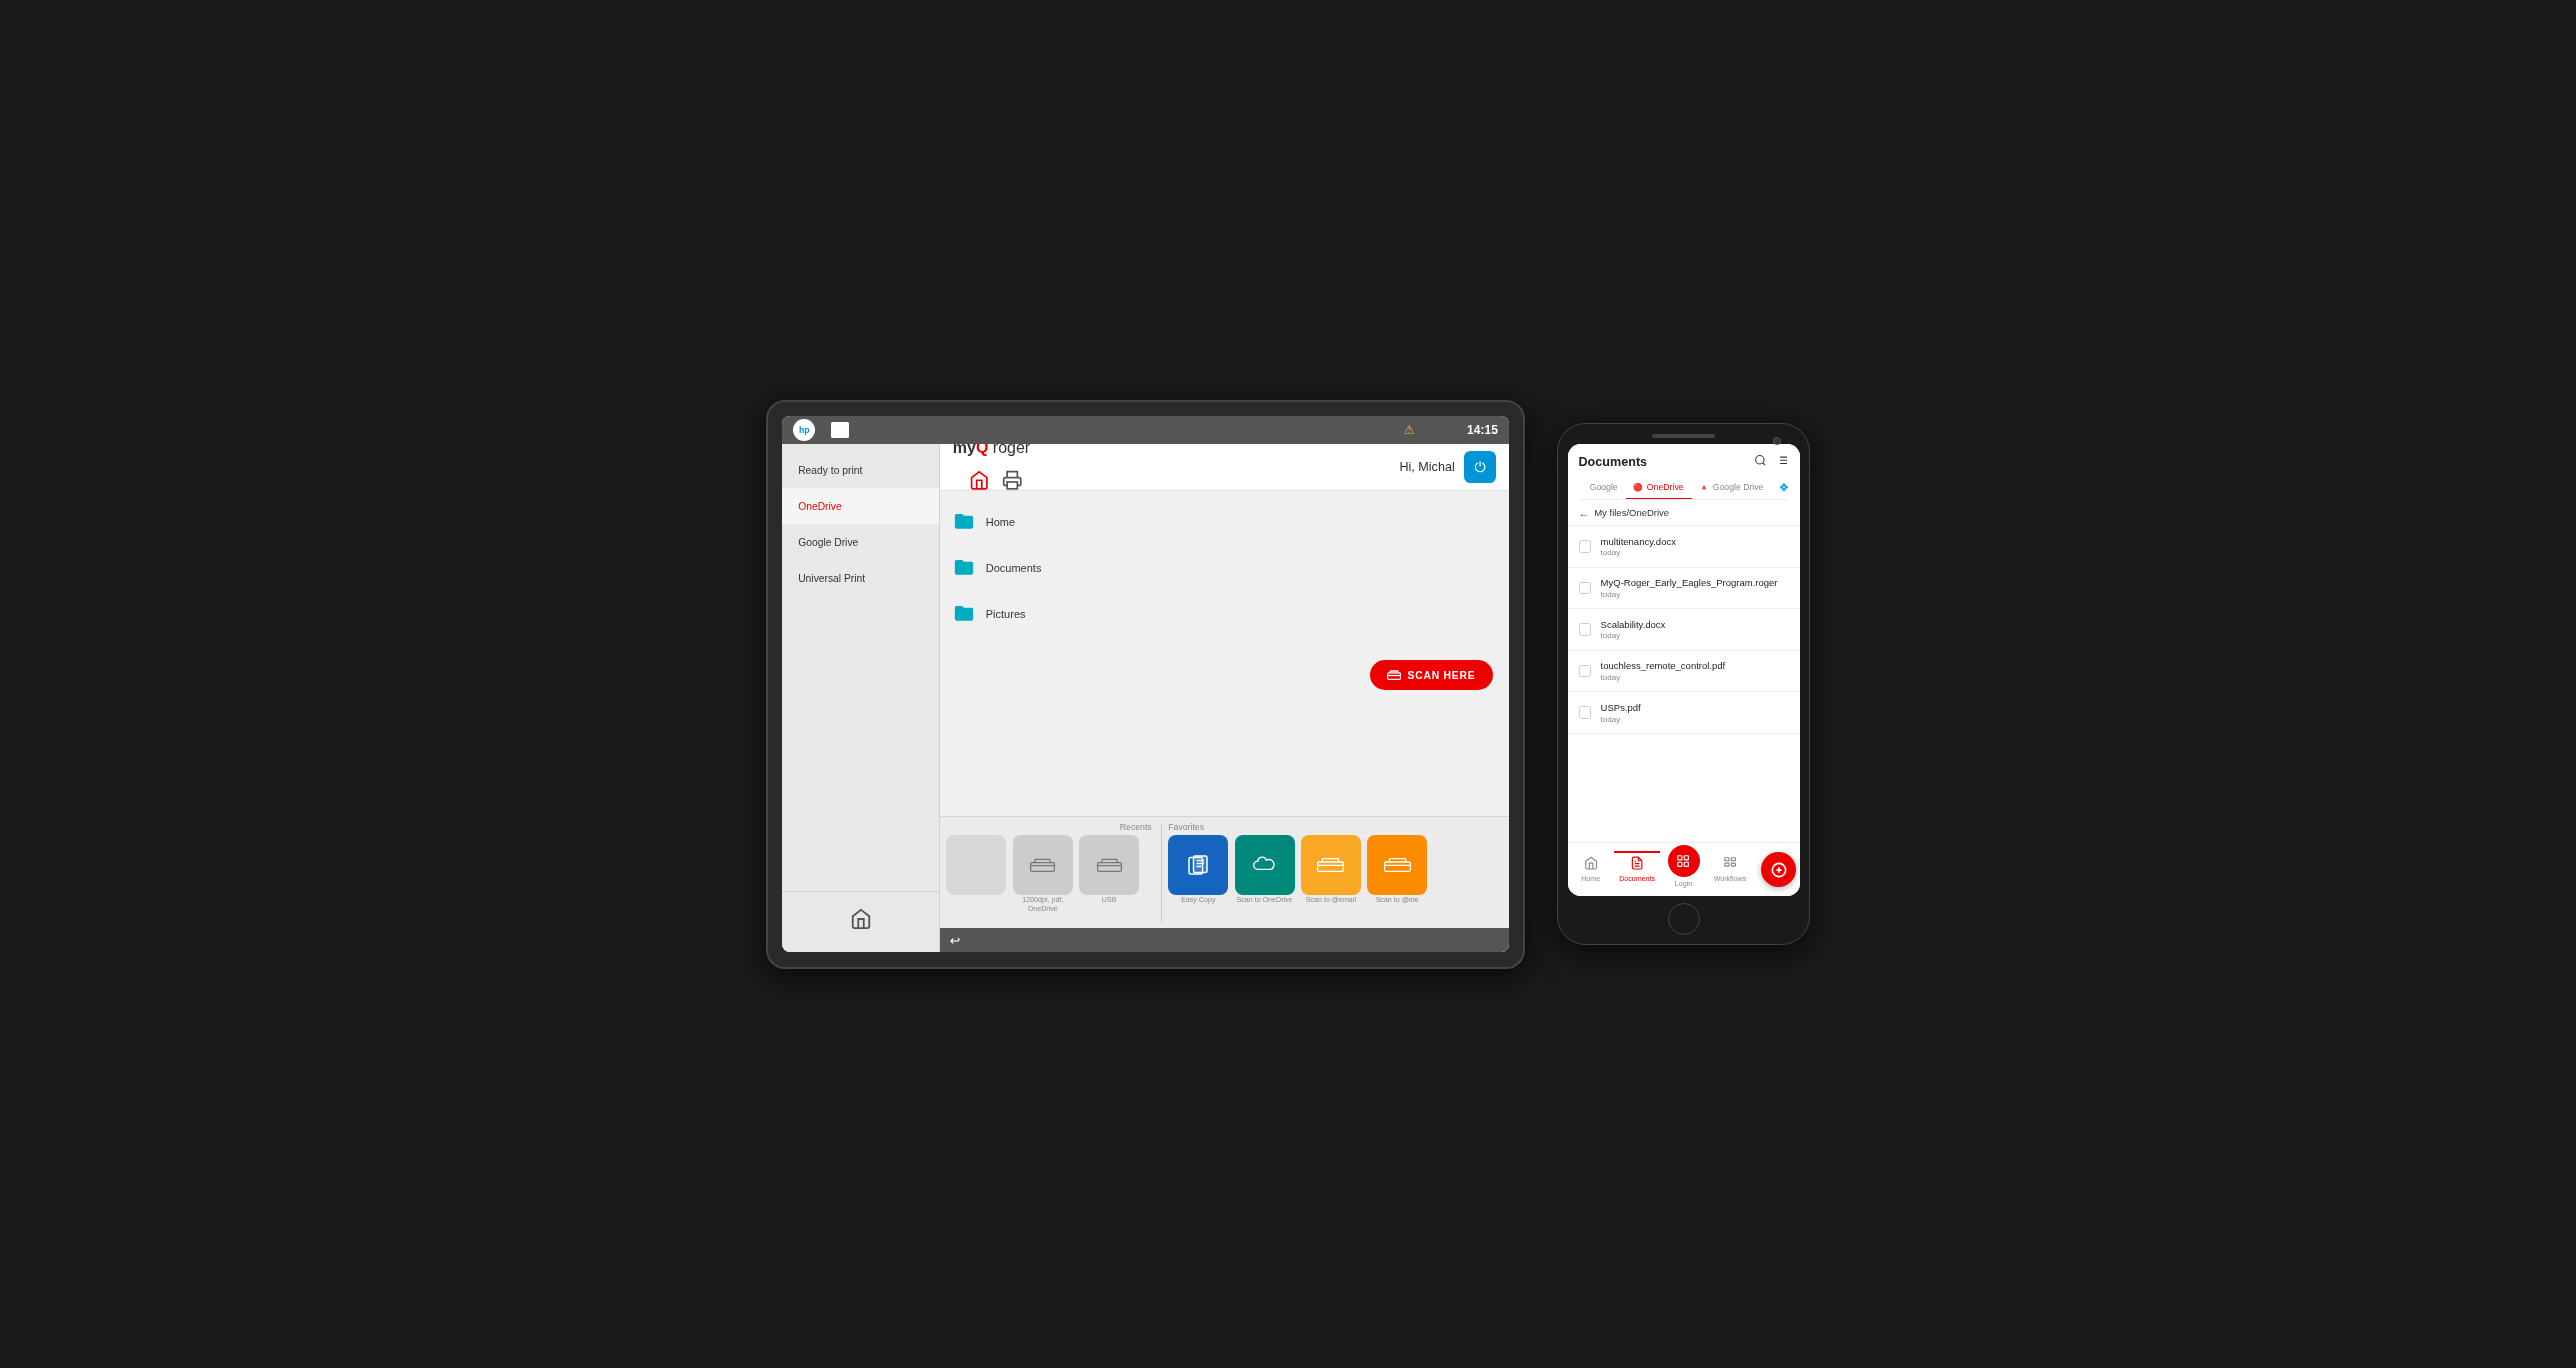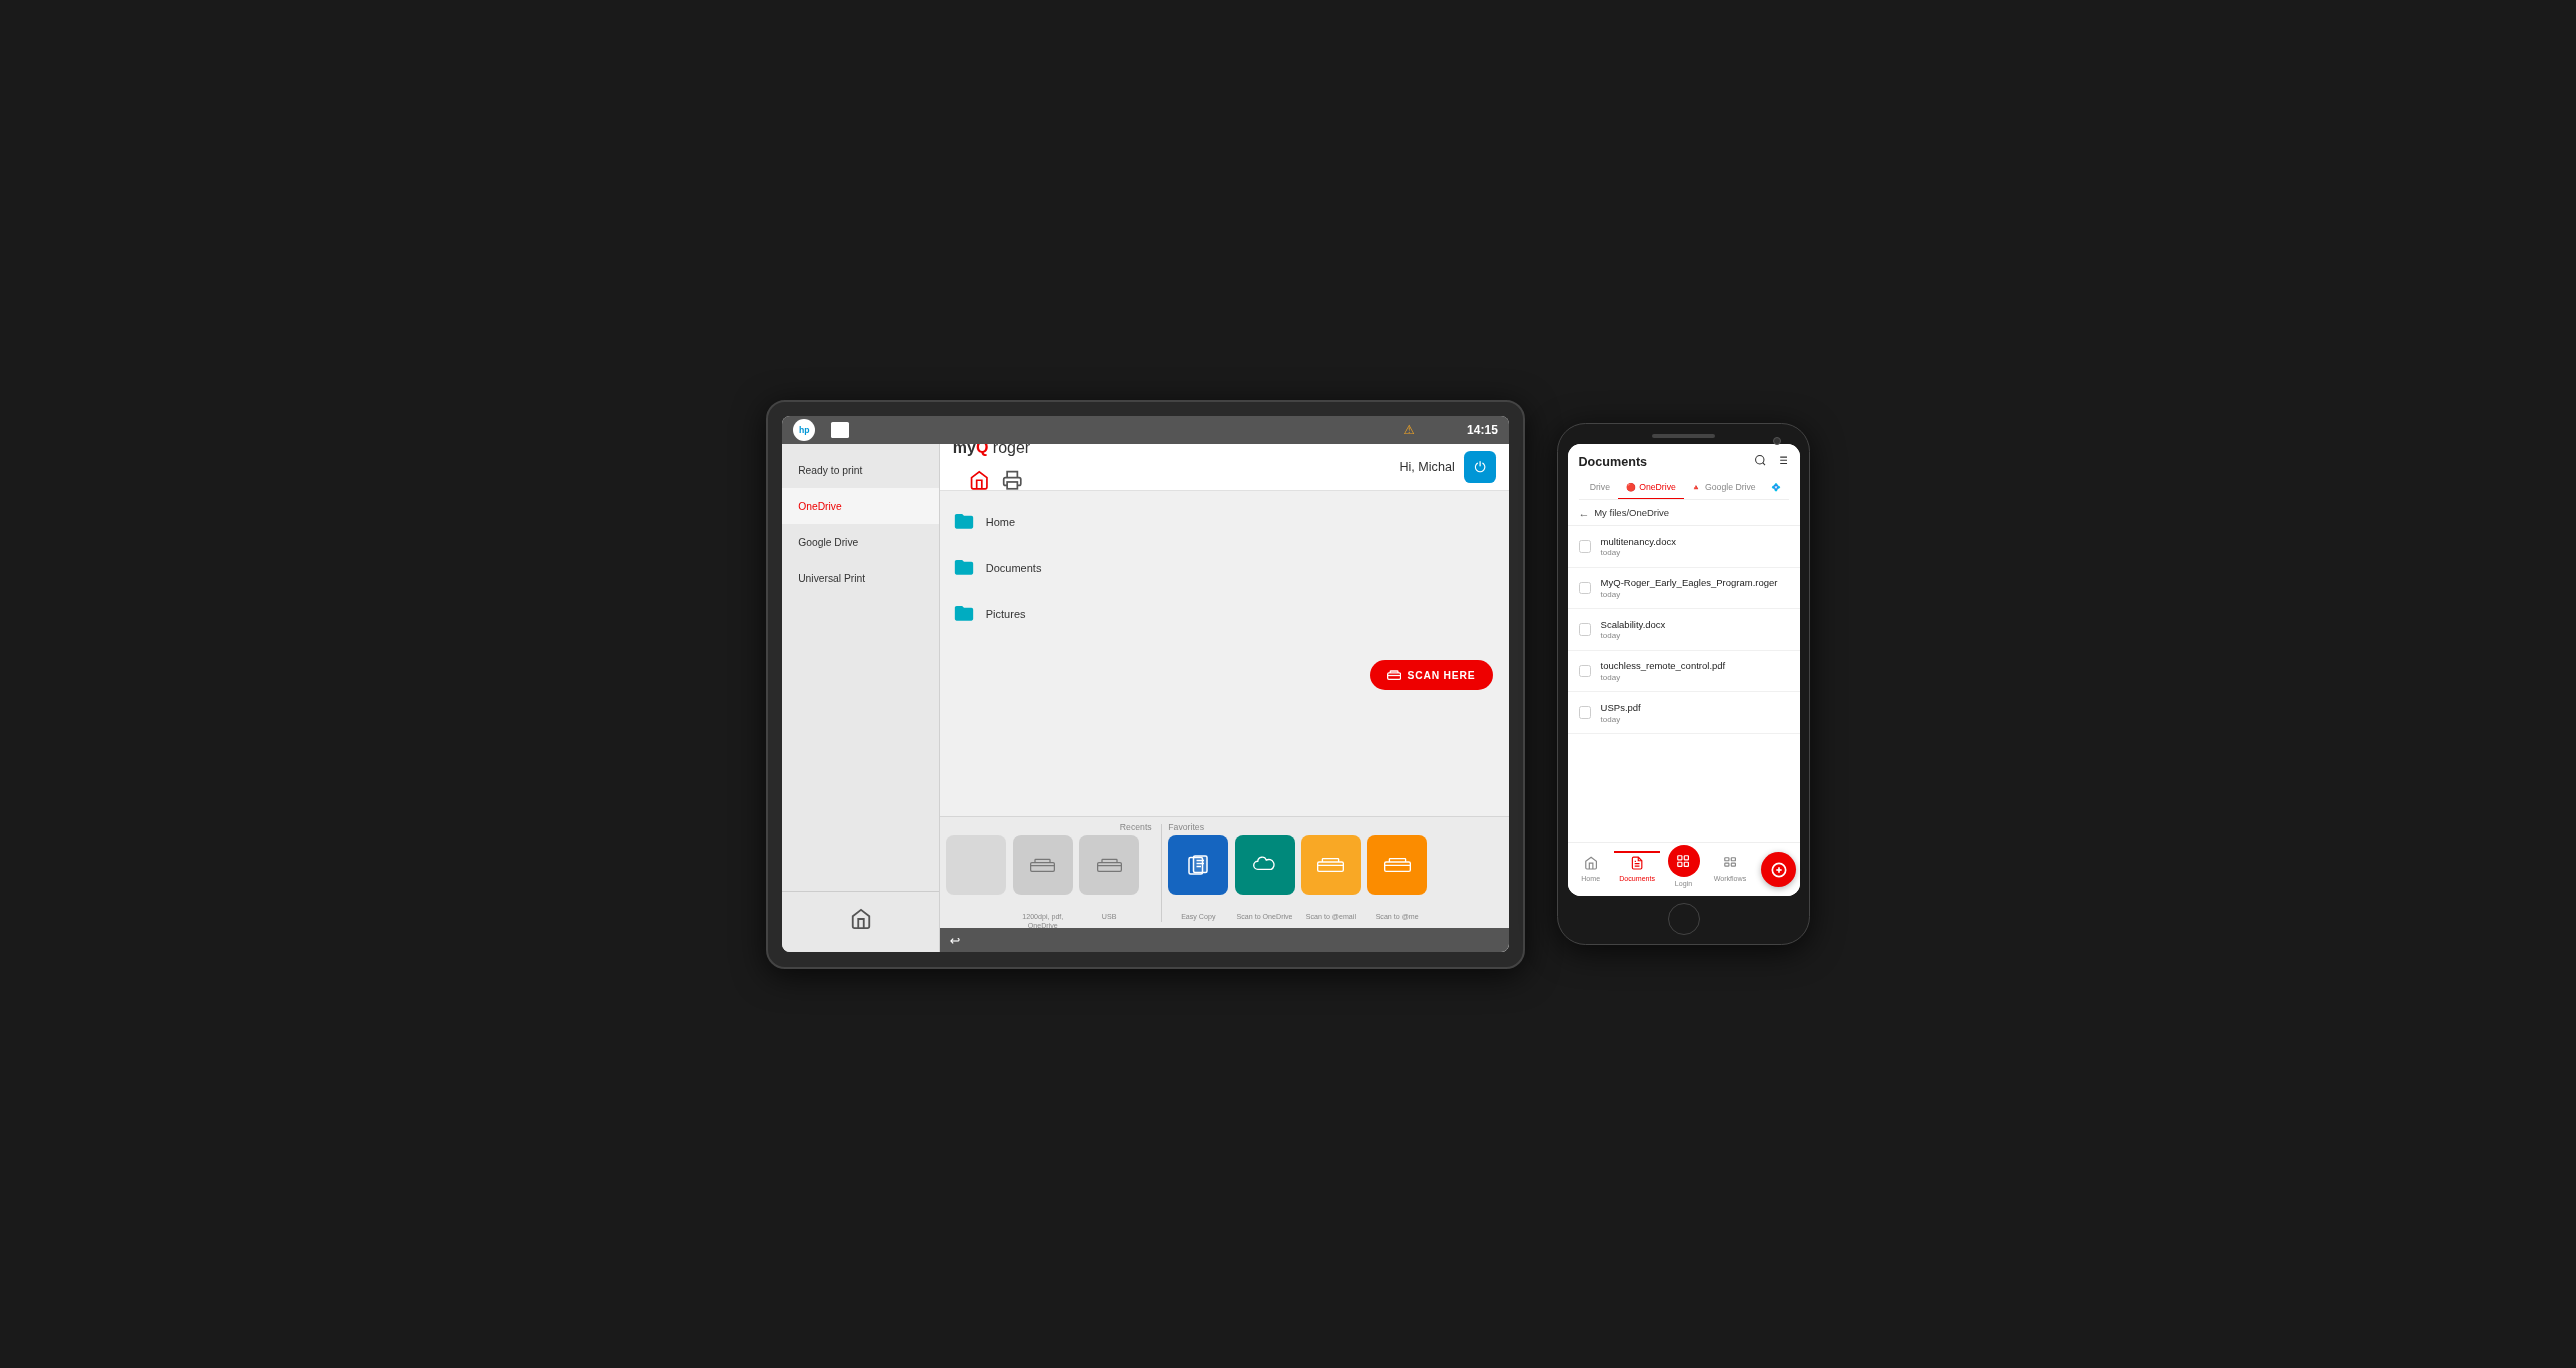--- a/index.html
+++ b/index.html
@@ -254,21 +254,21 @@
       flex-shrink: 0;
     }
     .tool-card.blue { background: #1565C0; color: #fff; }
     .tool-card.teal { background: #00897B; color: #fff; }
     .tool-card.orange { background: #F9A825; color: #fff; }
     .tool-card.amber { background: #FB8C00; color: #fff; }
     .card-sub-label {
       font-size: 7.1px;
       color: #888;
       text-align: center;
-      margin-top: 18px;
+      margin-top: 1px;
       line-height: 1.3;
     }
     .card-wrapper {
       display: flex;
       flex-direction: column;
       align-items: center;
     }
 
     
     .content-main {
@@ -797,21 +797,21 @@
               <line x1="3" y1="6" x2="3.01" y2="6"></line>
               <line x1="3" y1="12" x2="3.01" y2="12"></line>
               <line x1="3" y1="18" x2="3.01" y2="18"></line>
             </svg>
           </span>
         </div>
       </div>
 
       <div class="phone-tabs">
         <div class="phone-tab">
-          <span>Drive</span>
+          <span>Google</span>
         </div>
         <div class="phone-tab active">
           <span style="color:#e00; font-size:8px;">🔴</span>
           <span>OneDrive</span>
         </div>
         <div class="phone-tab">
           <span style="font-size:8px;">🔺</span>
           <span>Google Drive</span>
         </div>
         <div class="phone-tab">

